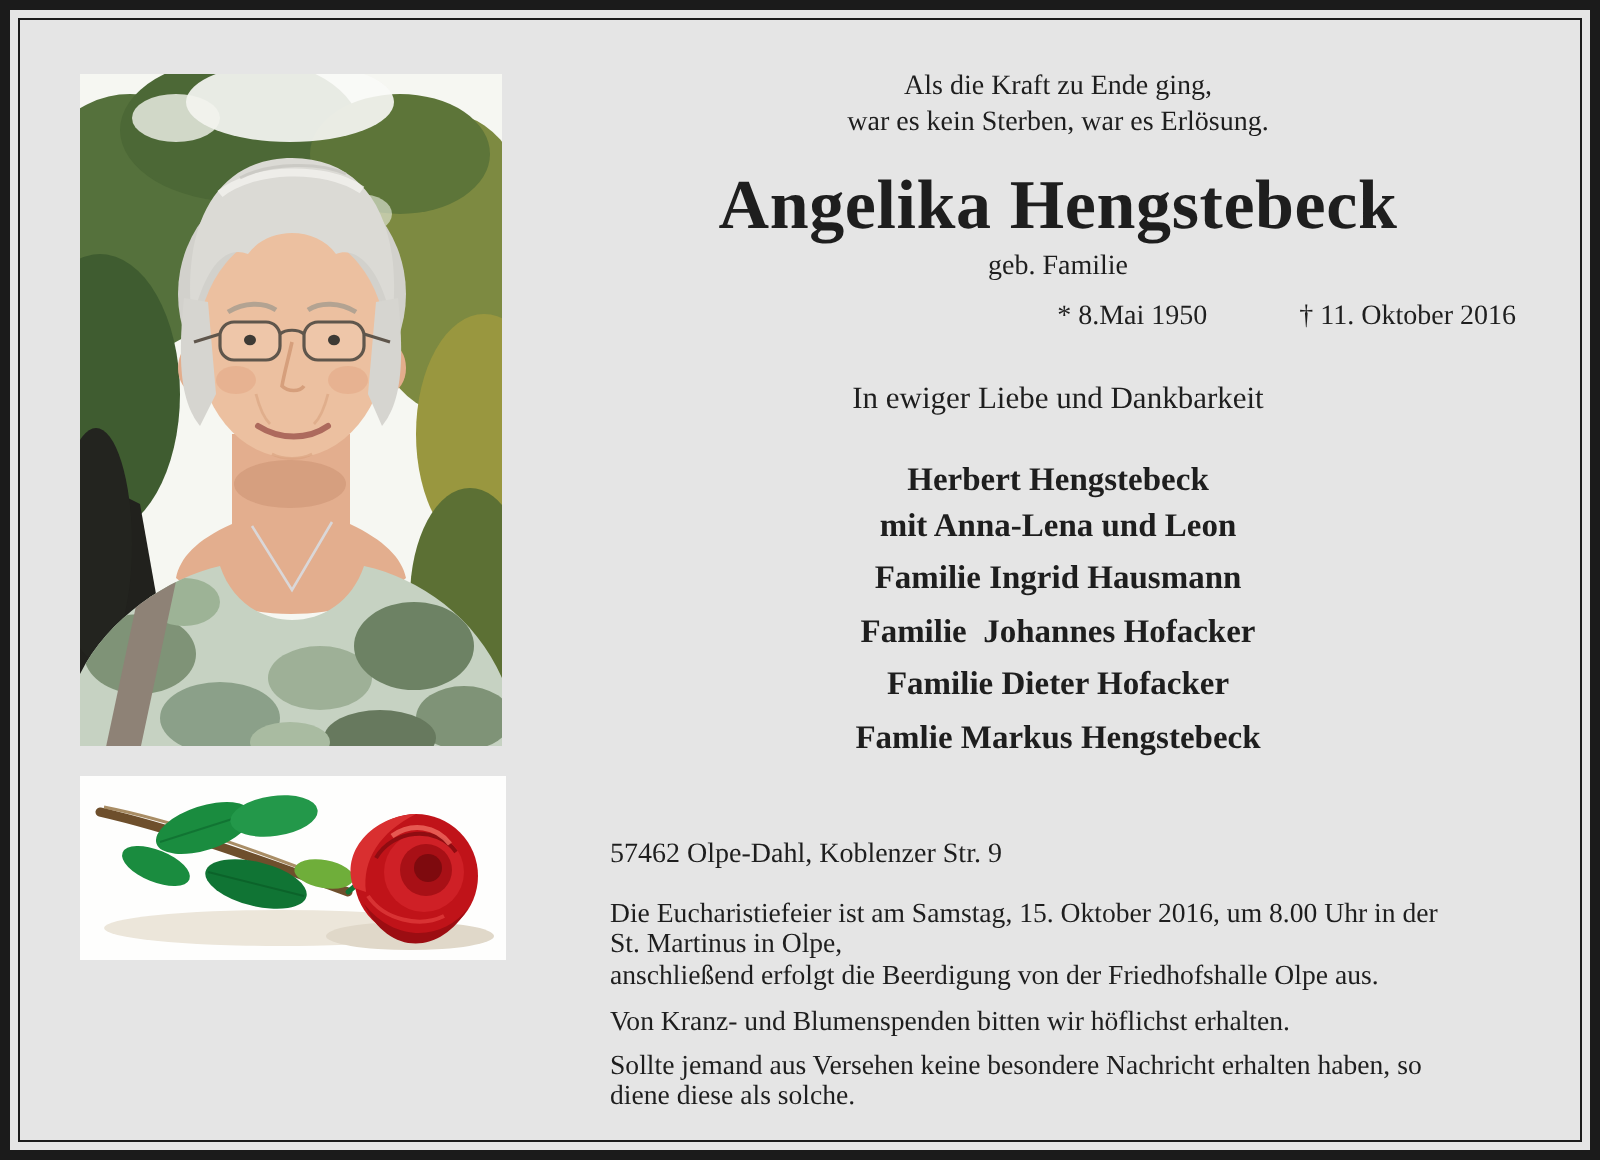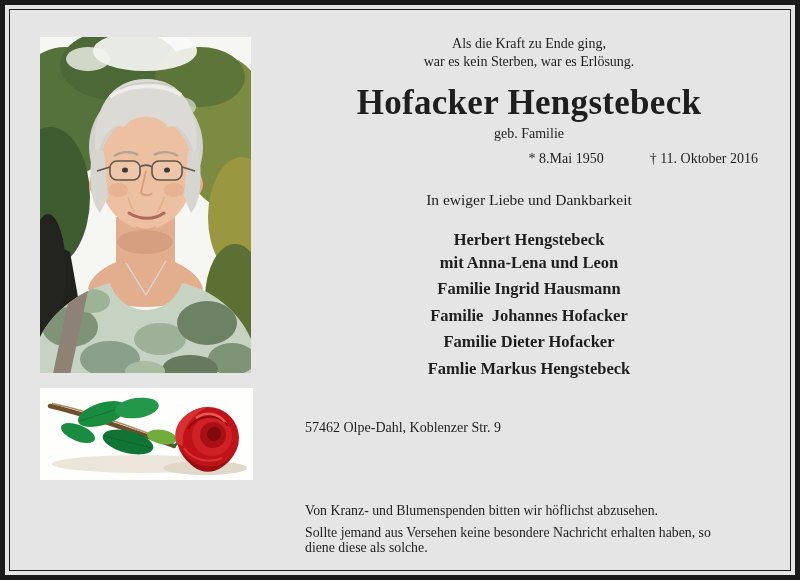--- a/index.html
+++ b/index.html
@@ -145,21 +145,21 @@
       </g>
     </svg>
   </div>
 
   <div class="col">
     <div class="quote">
       <div>Als die Kraft zu Ende ging,</div>
       <div>war es kein Sterben, war es Erlösung.</div>
     </div>
 
-    <div class="title">Hofacker Hengstebeck</div>
+    <div class="title">Angelika Hengstebeck</div>
     <div class="maiden">geb. Familie</div>
 
     <div class="dates">
       <span>* 8.Mai 1950</span>
       <span>† 11. Oktober 2016</span>
     </div>
 
     <div class="dedication">In ewiger Liebe und Dankbarkeit</div>
 
     <div class="mourners">
@@ -170,20 +170,30 @@
       <div class="mourner">Familie Dieter Hofacker</div>
       <div class="mourner">Famlie Markus Hengstebeck</div>
     </div>
   </div>
 
   <div class="address">
     <b>57462 Olpe-Dahl,</b>
     <span>Koblenzer Str. 9</span>
   </div>
 
+  <div class="service">
+    <div class="line">
+      <span>Die Eucharistiefeier ist am Samstag, 15. Oktober 2016, um</span>
+      <b>8.00 Uhr in der</b>
+    </div>
+    <div class="line">
+      <b>St. Martinus in Olpe,</b>
+    </div>
+    <div class="line">anschließend erfolgt die Beerdigung von der Friedhofshalle Olpe aus.</div>
+  </div>
 
-  <div class="flowers">Von Kranz- und Blumenspenden bitten wir höflichst abzusehen.</div>
+  <div class="flowers">Von Kranz- und Blumenspenden bitten wir höflichst erhalten.</div>
 
   <div class="notification">
     <div class="line">Sollte jemand aus Versehen keine besondere Nachricht erhalten haben, so</div>
     <div class="line">diene diese als solche.</div>
   </div>
 </div>
 
 </body></html>

